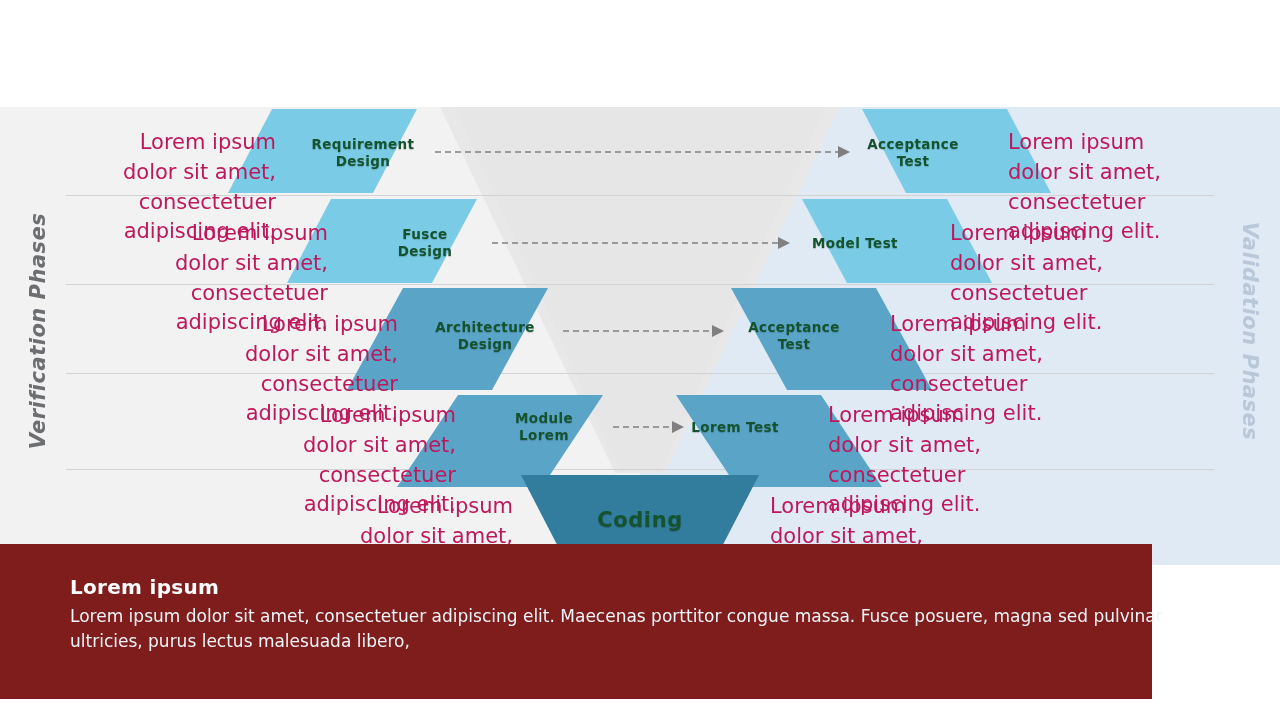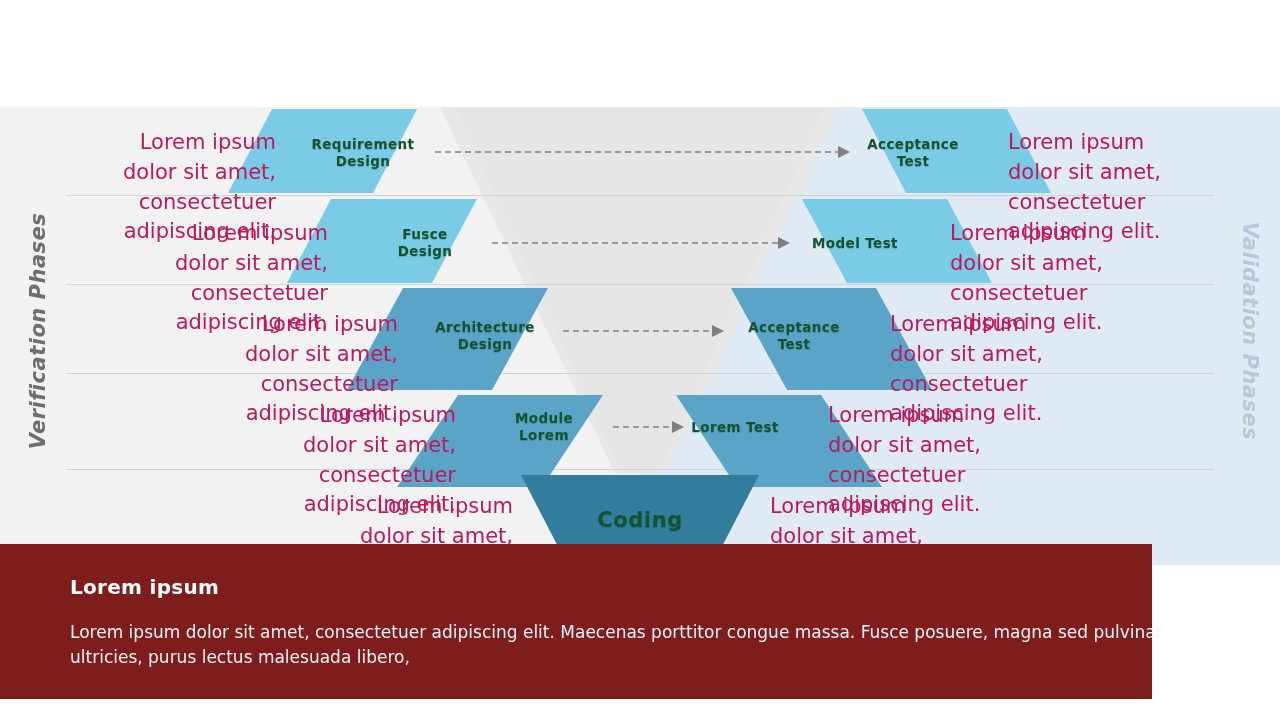--- a/index.html
+++ b/index.html
@@ -133,21 +133,20 @@
     color:#ffffff;
     letter-spacing:0.3px;
   }
   .footer-body {
     position:absolute;
     left:70px; top:60px;
     width:1140px;
     font-size:17px;
     line-height:1.45;
     color:#eef5f9;
-    margin-top:16px;
   }
 </style>
 </head>
 <body>
 
 <div id="slide">
 
 
   <div class="stage">
 

